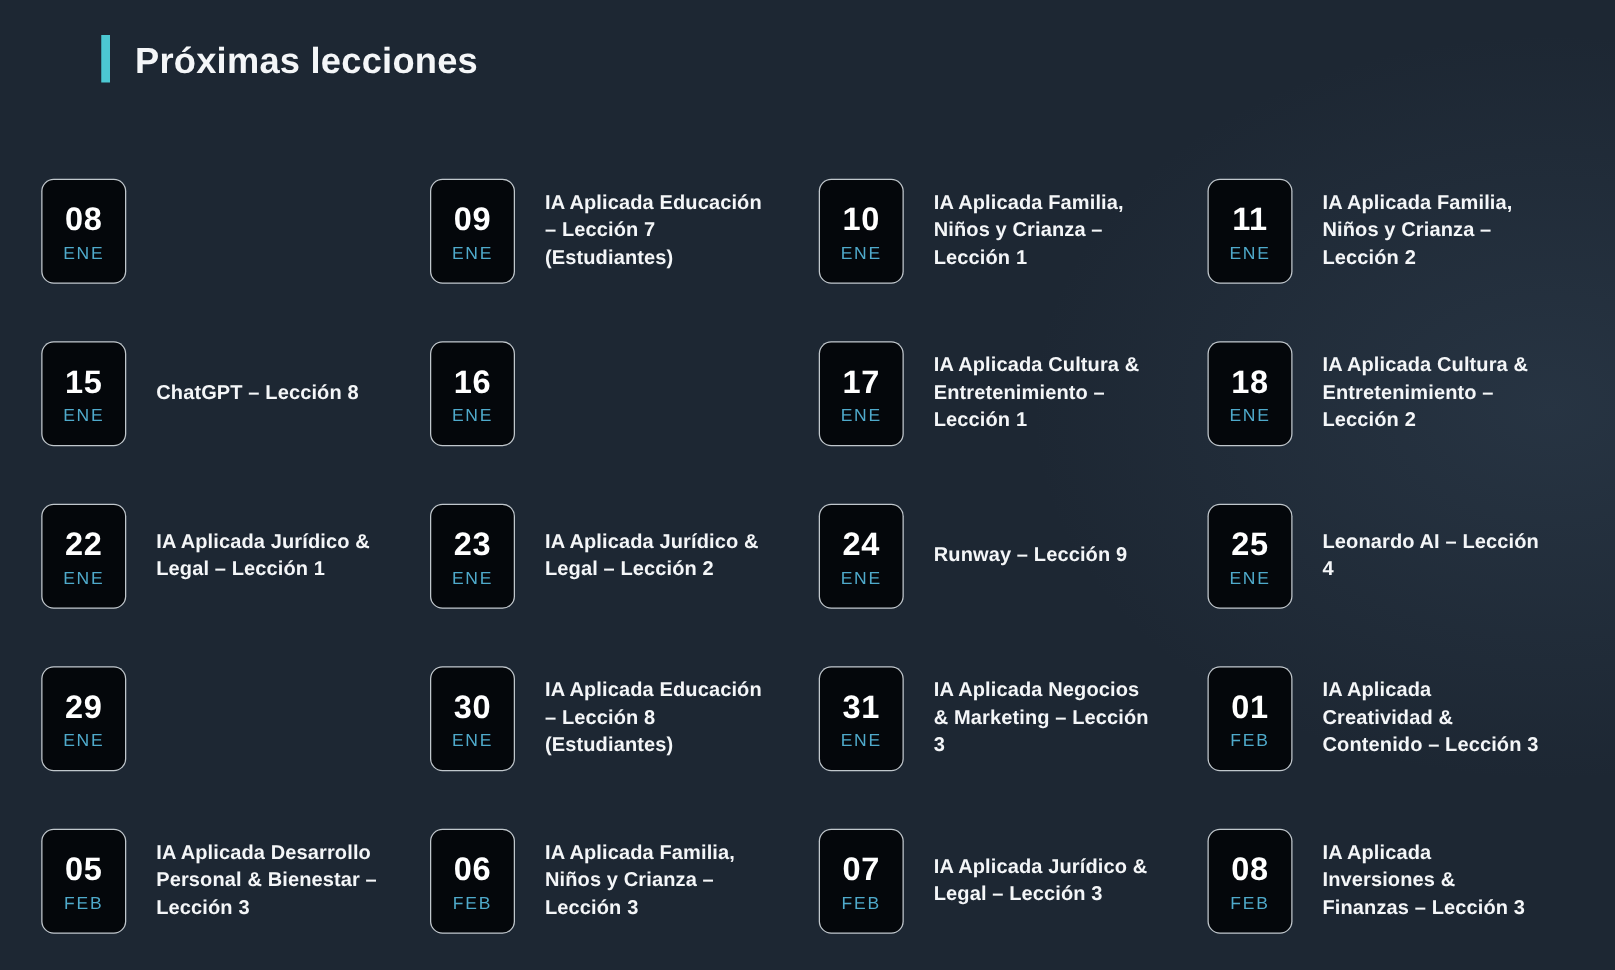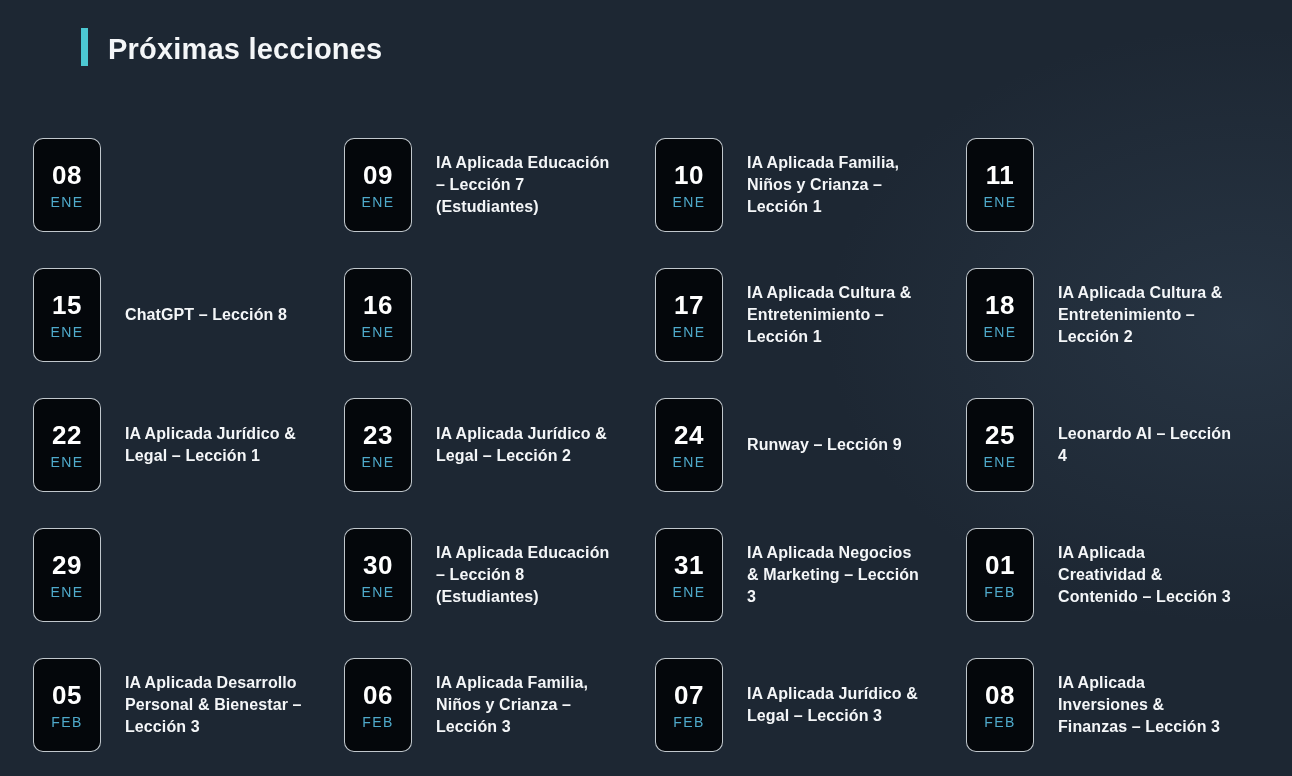--- a/index.html
+++ b/index.html
@@ -58,21 +58,21 @@
   .lesson-item {
     display: flex;
     align-items: center;
     gap: 24px;
     min-height: 94px;
   }
 
   .date-badge {
     flex: 0 0 68px;
     width: 68px;
-    height: 94px;
+    height: 84px;
     box-sizing: border-box;
     background: var(--badge-bg, #04070b);
     border: 1.5px solid var(--badge-border, rgba(226, 233, 238, 0.85));
     border-radius: 10px;
     display: flex;
     flex-direction: column;
     align-items: center;
     justify-content: center;
     gap: 7px;
   }
@@ -131,20 +131,21 @@
       <div class="badge-month">ENE</div>
     </div>
     <div class="lesson-title">IA Aplicada Familia, Niños y Crianza – Lección 1</div>
   </div>
 
   <div class="lesson-item">
     <div class="date-badge">
       <div class="badge-day">11</div>
       <div class="badge-month">ENE</div>
     </div>
+    <div class="lesson-title">IA Aplicada Familia, Niños y Crianza – Lección 2</div>
   </div>
 
   <div class="lesson-item">
     <div class="date-badge">
       <div class="badge-day">15</div>
       <div class="badge-month">ENE</div>
     </div>
     <div class="lesson-title">ChatGPT – Lección 8</div>
   </div>
 

